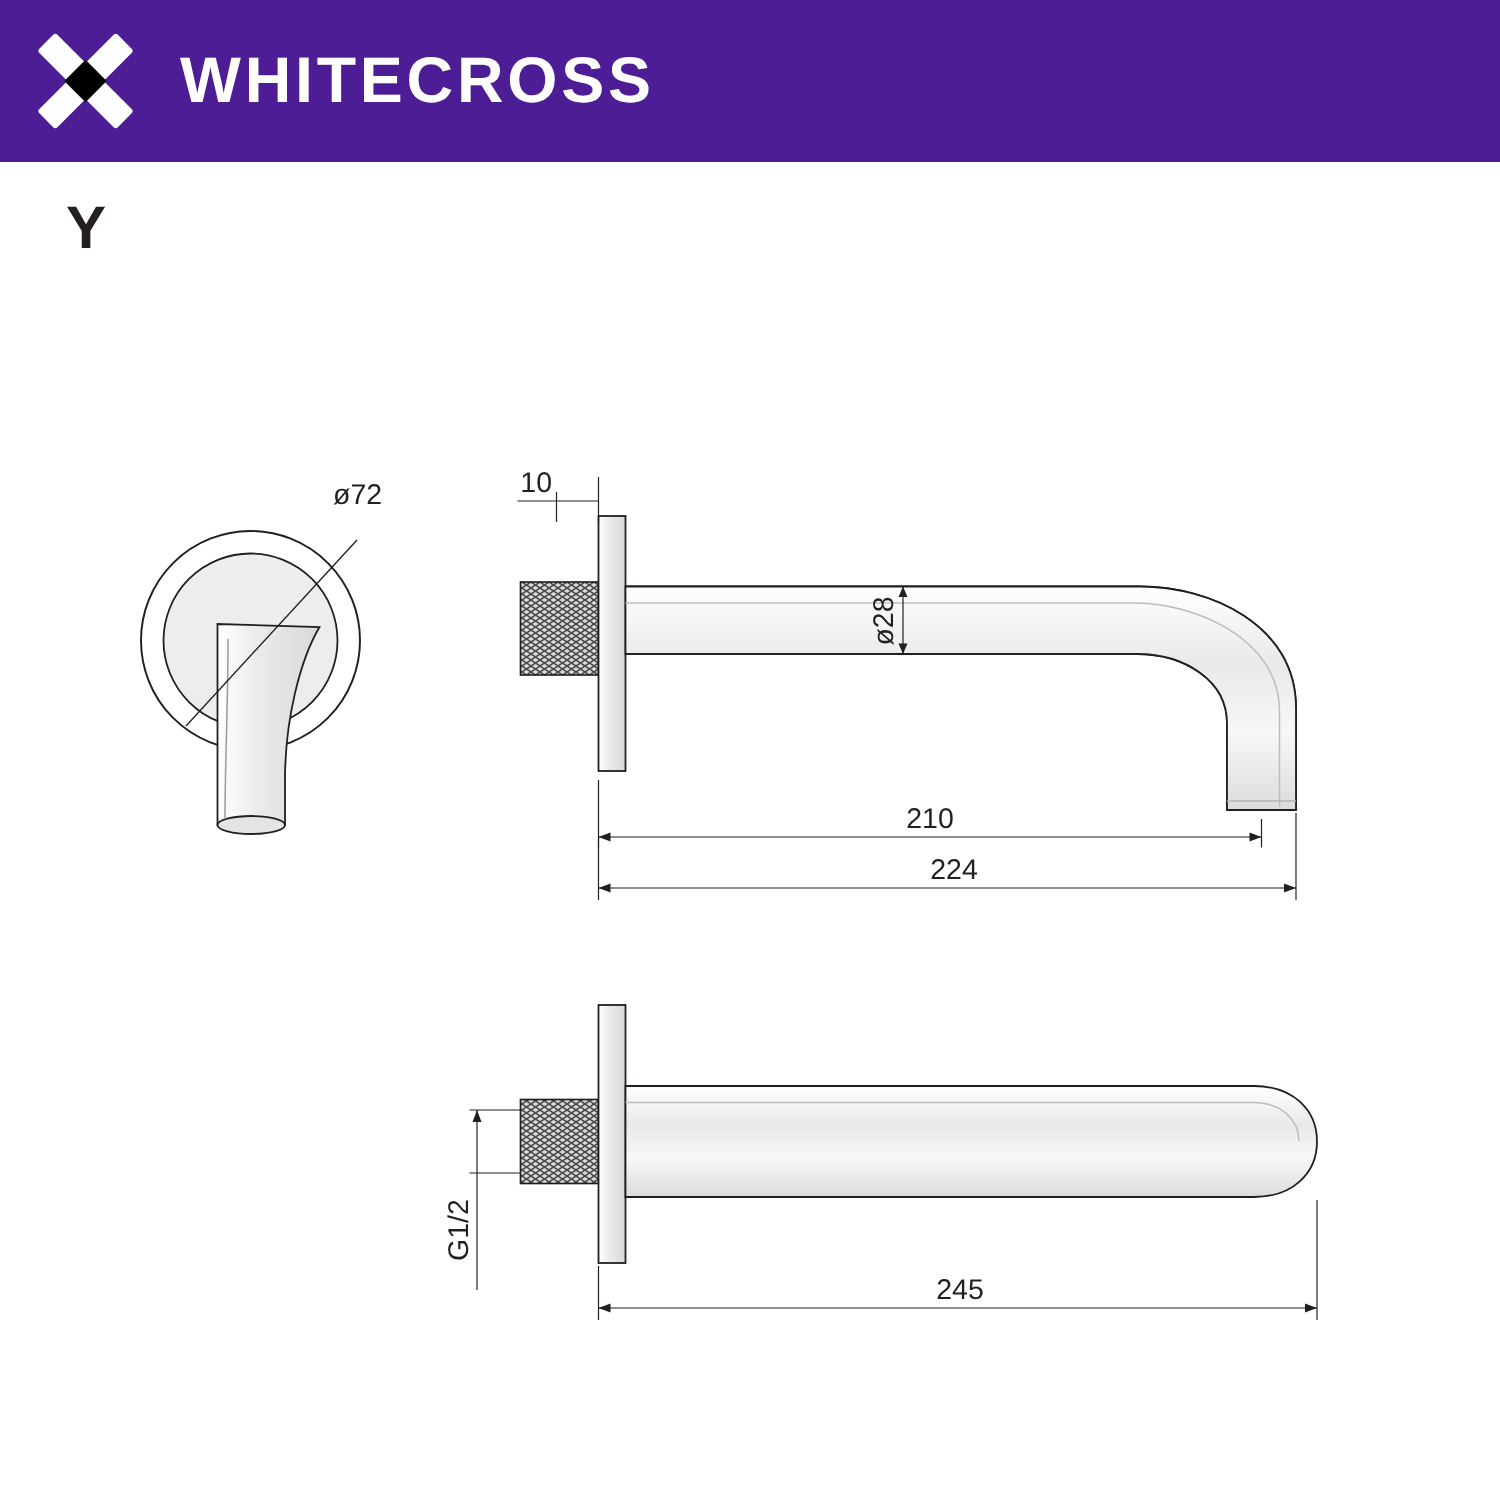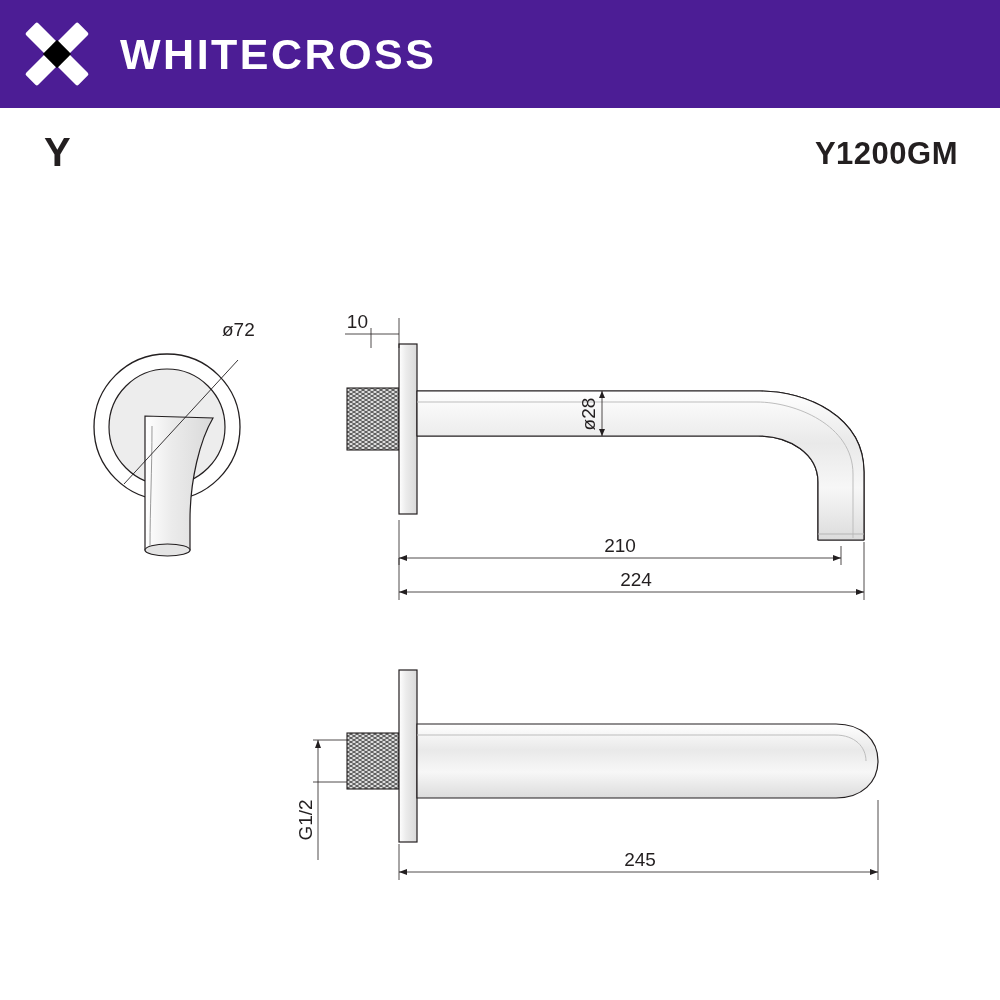--- a/index.html
+++ b/index.html
@@ -104,21 +104,20 @@
   <div class="logo-mark">
     <div class="bar b1"></div>
     <div class="bar b2"></div>
     <div class="notch"></div>
   </div>
   <div class="logo-text">WHITECROSS</div>
 </div>
 
 <div class="title-row">
   <div class="series-label">Y</div>
-  <div class="model-code">Y1200GM</div>
 </div>
 
 <div class="canvas">
   <svg width="1000" height="796" viewBox="0 0 1000 796">
     <defs>
       <pattern id="knurl" width="6" height="4" patternUnits="userSpaceOnUse" patternTransform="rotate(0)">
         <rect width="6" height="4" fill="#dcdcdc"></rect>
         <path d="M0 0 L6 4 M0 4 L6 0" stroke="#4a4a4a" stroke-width="1"></path>
       </pattern>
       <linearGradient id="metalV" x1="0" y1="0" x2="0" y2="1">

